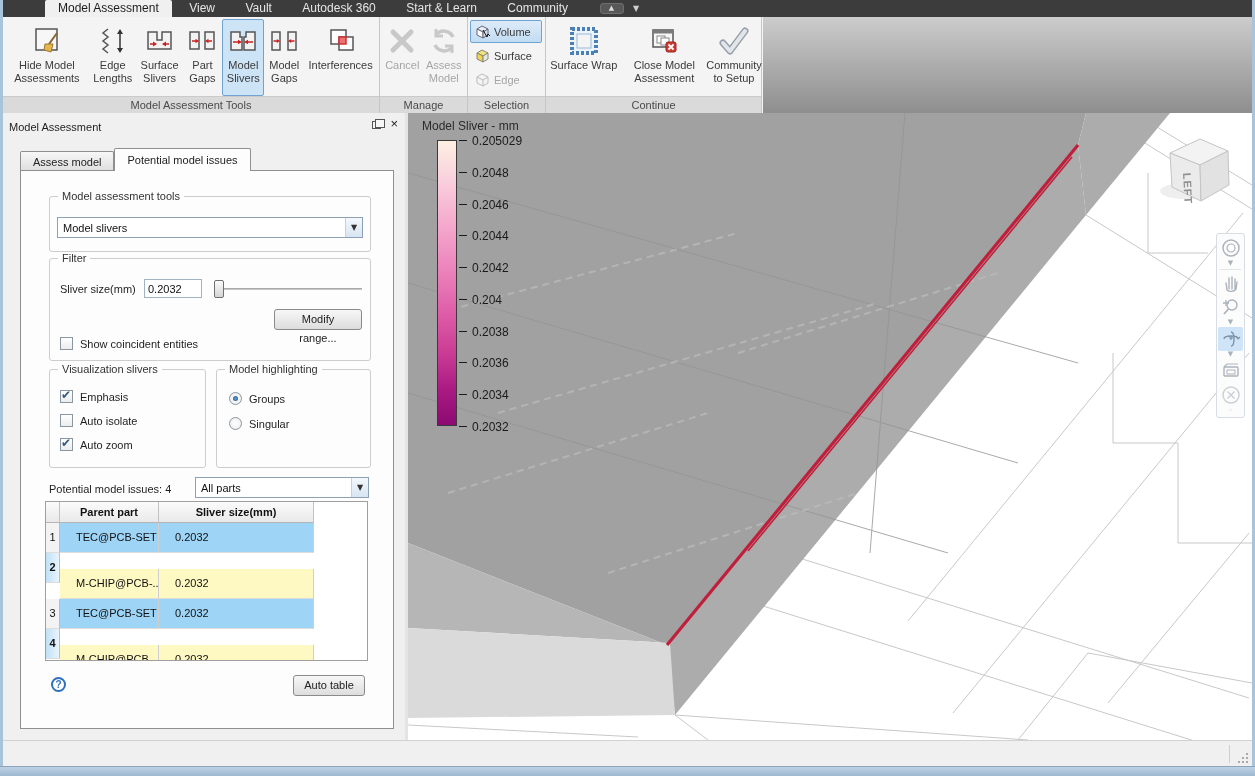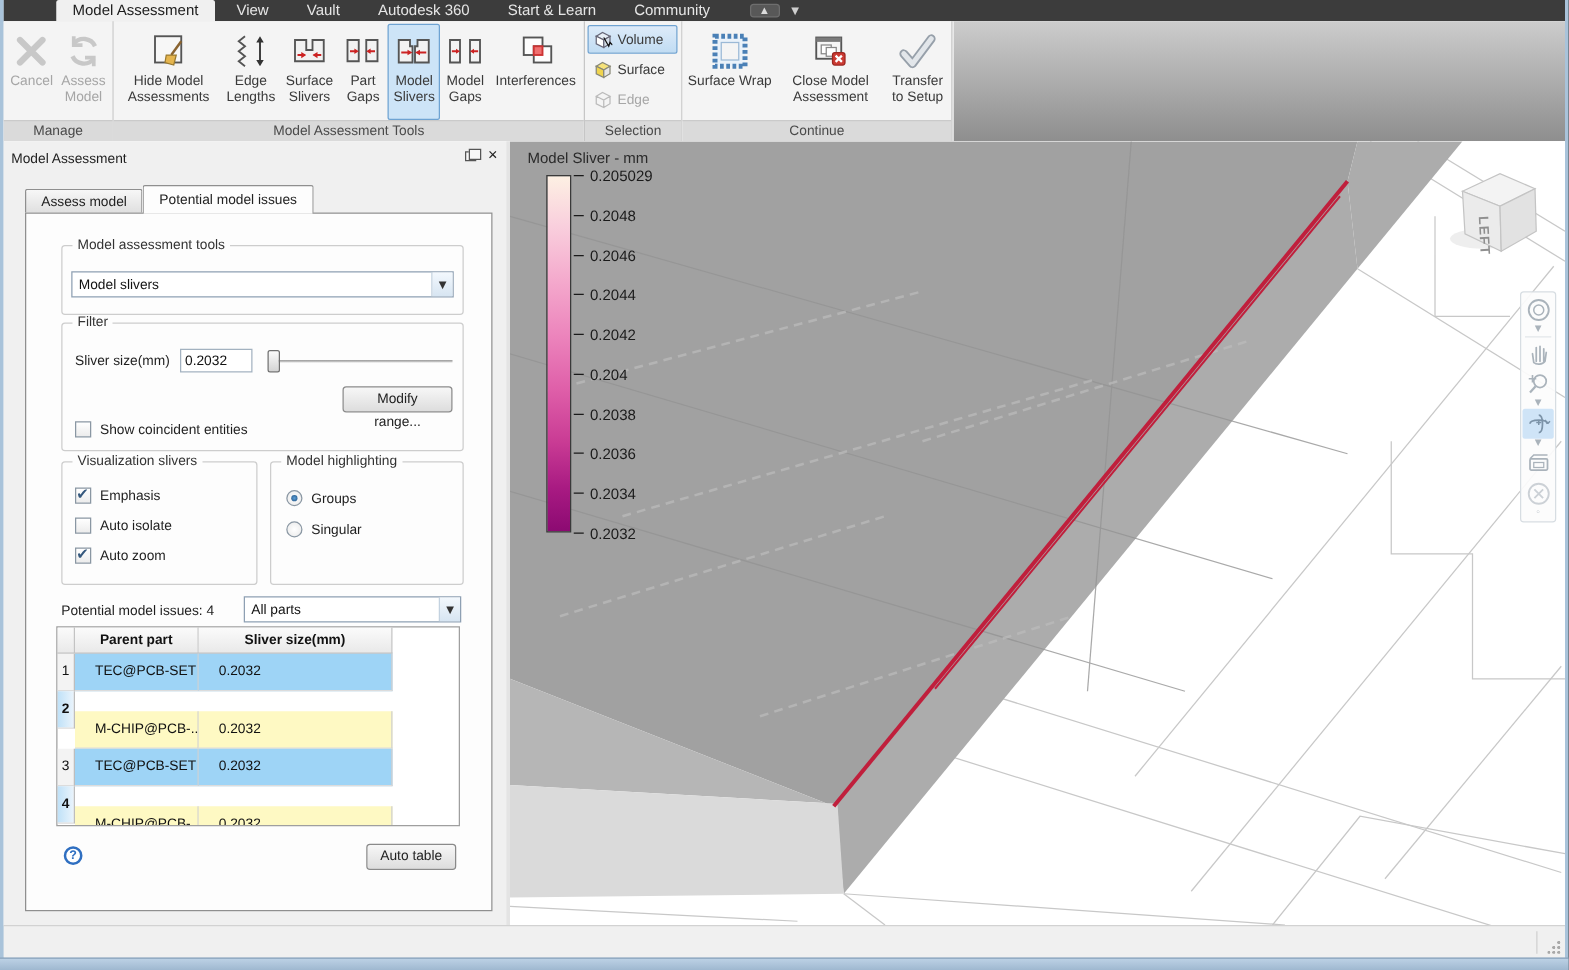--- a/index.html
+++ b/index.html
@@ -118,20 +118,99 @@
     <span class="mtab">Start &amp; Learn</span>
     <span class="mtab">Community</span>
     <span class="collapse-pill glyph">▲</span>
     <span class="mcaret glyph">▼</span>
   </div>
 
   <div class="ribbon">
     <div class="ribbon-rest"></div>
     <div class="rgroups">
 
+      <div class="rgroup" style="width:377px">
+        <div class="gbody">
+          <div class="rbtn" style="width:84px">
+            <div class="ricon">
+              <svg width="32" height="32">
+                <rect x="5" y="4" width="21" height="21" fill="#f7f7f7" stroke="#555" stroke-width="1.5"></rect>
+                <path d="M26 8 L18 19" stroke="#8a6430" stroke-width="2"></path>
+                <path d="M14 19 L22 19 L20 27 L13 25 Z" fill="#e5b54e" stroke="#9a7a30" stroke-width="1"></path>
+              </svg>
+            </div>
+            <div class="rlabel">Hide Model Assessments</div>
+          </div>
+          <div class="rbtn" style="width:48px">
+            <div class="ricon">
+              <svg width="32" height="32">
+                <path d="M11 4 L6 8 L11 12 L6 16 L11 20 L6 24 L11 28" stroke="#555" stroke-width="1.5" fill="none"></path>
+                <path d="M23 6 L23 26" stroke="#333" stroke-width="1.5"></path>
+                <path d="M23 4 L20 9 L26 9 Z M23 28 L20 23 L26 23 Z" fill="#333"></path>
+              </svg>
+            </div>
+            <div class="rlabel">Edge Lengths</div>
+          </div>
+          <div class="rbtn" style="width:46px">
+            <div class="ricon">
+              <svg width="32" height="32">
+                <path d="M4 7 L13 7 L13 15 L18 15 L18 7 L27 7 L27 24 L4 24 Z" fill="#f2f2f2" stroke="#555" stroke-width="1.5"></path>
+                <path d="M6 19 L12 19 M25 19 L19 19" stroke="#c22" stroke-width="1.5"></path>
+                <path d="M13 19 L9 16.5 L9 21.5 Z M18 19 L22 16.5 L22 21.5 Z" fill="#c22"></path>
+              </svg>
+            </div>
+            <div class="rlabel">Surface Slivers</div>
+          </div>
+          <div class="rbtn" style="width:40px">
+            <div class="ricon">
+              <svg width="32" height="32">
+                <path d="M4 7 L13 7 L13 24 L4 24 Z" fill="#f2f2f2" stroke="#555" stroke-width="1.5"></path>
+                <path d="M19 7 L28 7 L28 24 L19 24 Z" fill="#f2f2f2" stroke="#555" stroke-width="1.5"></path>
+                <path d="M6 16 L11 16 M26 16 L21 16" stroke="#c22" stroke-width="1.5"></path>
+                <path d="M13 16 L9.5 13.8 L9.5 18.2 Z M19 16 L22.5 13.8 L22.5 18.2 Z" fill="#c22"></path>
+              </svg>
+            </div>
+            <div class="rlabel">Part Gaps</div>
+          </div>
+          <div class="rbtn selected" style="width:42px">
+            <div class="ricon">
+              <svg width="32" height="32">
+                <path d="M4 7 L13 7 L13 12 L15 12 L15 25 L4 25 Z" fill="#f2f2f2" stroke="#555" stroke-width="1.5"></path>
+                <path d="M28 7 L19 7 L19 12 L17 12 L17 25 L28 25 Z" fill="#f2f2f2" stroke="#555" stroke-width="1.5"></path>
+                <path d="M6 17 L12 17 M26 17 L20 17" stroke="#c22" stroke-width="1.5"></path>
+                <path d="M15 17 L11 14.8 L11 19.2 Z M17 17 L21 14.8 L21 19.2 Z" fill="#c22"></path>
+              </svg>
+            </div>
+            <div class="rlabel">Model Slivers</div>
+          </div>
+          <div class="rbtn" style="width:40px">
+            <div class="ricon">
+              <svg width="32" height="32">
+                <path d="M4 7 L12 7 L12 25 L4 25 Z" fill="#f2f2f2" stroke="#555" stroke-width="1.5"></path>
+                <path d="M20 7 L28 7 L28 25 L20 25 Z" fill="#f2f2f2" stroke="#555" stroke-width="1.5"></path>
+                <path d="M5.5 16 L10 16 M26.5 16 L22 16" stroke="#c22" stroke-width="1.5"></path>
+                <path d="M12 16 L8.8 14 L8.8 18 Z M20 16 L23.2 14 L23.2 18 Z" fill="#c22"></path>
+              </svg>
+            </div>
+            <div class="rlabel">Model Gaps</div>
+          </div>
+          <div class="rbtn" style="width:73px">
+            <div class="ricon">
+              <svg width="34" height="32">
+                <rect x="7" y="5" width="15" height="14" fill="#fdfdfd" stroke="#555" stroke-width="1.5"></rect>
+                <rect x="15" y="12" width="14" height="13" fill="#fdfdfd" stroke="#555" stroke-width="1.5"></rect>
+                <rect x="15" y="12" width="7" height="7" fill="#ef7070" stroke="#c33" stroke-width="1.5"></rect>
+              </svg>
+            </div>
+            <div class="rlabel">Interferences</div>
+          </div>
+        </div>
+        <div class="glabel">Model Assessment Tools</div>
+      </div>
+
       <div class="rgroup" style="width:88px">
         <div class="gbody">
           <div class="rbtn disabled" style="width:42px">
             <div class="ricon">
               <svg width="32" height="32">
                     <path d="M7 7 L25 25 M25 7 L7 25" stroke="#c8c8c8" stroke-width="5" stroke-linecap="round" fill="none"></path>
                   </svg>
             </div>
             <div class="rlabel">Cancel</div>
           </div>
@@ -141,99 +220,20 @@
                 <path d="M25 12 A10 10 0 0 0 8 10" stroke="#c8c8c8" stroke-width="3.5" fill="none"></path>
                 <path d="M7 20 A10 10 0 0 0 24 22" stroke="#c8c8c8" stroke-width="3.5" fill="none"></path>
                 <path d="M8 4 L8 11 L15 11" stroke="#c8c8c8" stroke-width="3" fill="none"></path>
                 <path d="M24 28 L24 21 L17 21" stroke="#c8c8c8" stroke-width="3" fill="none"></path>
               </svg>
             </div>
             <div class="rlabel">Assess Model</div>
           </div>
         </div>
         <div class="glabel">Manage</div>
-      </div>
-
-      <div class="rgroup" style="width:377px">
-        <div class="gbody">
-          <div class="rbtn" style="width:84px">
-            <div class="ricon">
-              <svg width="32" height="32">
-                <rect x="5" y="4" width="21" height="21" fill="#f7f7f7" stroke="#555" stroke-width="1.5"></rect>
-                <path d="M26 8 L18 19" stroke="#8a6430" stroke-width="2"></path>
-                <path d="M14 19 L22 19 L20 27 L13 25 Z" fill="#e5b54e" stroke="#9a7a30" stroke-width="1"></path>
-              </svg>
-            </div>
-            <div class="rlabel">Hide Model Assessments</div>
-          </div>
-          <div class="rbtn" style="width:48px">
-            <div class="ricon">
-              <svg width="32" height="32">
-                <path d="M11 4 L6 8 L11 12 L6 16 L11 20 L6 24 L11 28" stroke="#555" stroke-width="1.5" fill="none"></path>
-                <path d="M23 6 L23 26" stroke="#333" stroke-width="1.5"></path>
-                <path d="M23 4 L20 9 L26 9 Z M23 28 L20 23 L26 23 Z" fill="#333"></path>
-              </svg>
-            </div>
-            <div class="rlabel">Edge Lengths</div>
-          </div>
-          <div class="rbtn" style="width:46px">
-            <div class="ricon">
-              <svg width="32" height="32">
-                <path d="M4 7 L13 7 L13 15 L18 15 L18 7 L27 7 L27 24 L4 24 Z" fill="#f2f2f2" stroke="#555" stroke-width="1.5"></path>
-                <path d="M6 19 L12 19 M25 19 L19 19" stroke="#c22" stroke-width="1.5"></path>
-                <path d="M13 19 L9 16.5 L9 21.5 Z M18 19 L22 16.5 L22 21.5 Z" fill="#c22"></path>
-              </svg>
-            </div>
-            <div class="rlabel">Surface Slivers</div>
-          </div>
-          <div class="rbtn" style="width:40px">
-            <div class="ricon">
-              <svg width="32" height="32">
-                <path d="M4 7 L13 7 L13 24 L4 24 Z" fill="#f2f2f2" stroke="#555" stroke-width="1.5"></path>
-                <path d="M19 7 L28 7 L28 24 L19 24 Z" fill="#f2f2f2" stroke="#555" stroke-width="1.5"></path>
-                <path d="M6 16 L11 16 M26 16 L21 16" stroke="#c22" stroke-width="1.5"></path>
-                <path d="M13 16 L9.5 13.8 L9.5 18.2 Z M19 16 L22.5 13.8 L22.5 18.2 Z" fill="#c22"></path>
-              </svg>
-            </div>
-            <div class="rlabel">Part Gaps</div>
-          </div>
-          <div class="rbtn selected" style="width:42px">
-            <div class="ricon">
-              <svg width="32" height="32">
-                <path d="M4 7 L13 7 L13 12 L15 12 L15 25 L4 25 Z" fill="#f2f2f2" stroke="#555" stroke-width="1.5"></path>
-                <path d="M28 7 L19 7 L19 12 L17 12 L17 25 L28 25 Z" fill="#f2f2f2" stroke="#555" stroke-width="1.5"></path>
-                <path d="M6 17 L12 17 M26 17 L20 17" stroke="#c22" stroke-width="1.5"></path>
-                <path d="M15 17 L11 14.8 L11 19.2 Z M17 17 L21 14.8 L21 19.2 Z" fill="#c22"></path>
-              </svg>
-            </div>
-            <div class="rlabel">Model Slivers</div>
-          </div>
-          <div class="rbtn" style="width:40px">
-            <div class="ricon">
-              <svg width="32" height="32">
-                <path d="M4 7 L12 7 L12 25 L4 25 Z" fill="#f2f2f2" stroke="#555" stroke-width="1.5"></path>
-                <path d="M20 7 L28 7 L28 25 L20 25 Z" fill="#f2f2f2" stroke="#555" stroke-width="1.5"></path>
-                <path d="M5.5 16 L10 16 M26.5 16 L22 16" stroke="#c22" stroke-width="1.5"></path>
-                <path d="M12 16 L8.8 14 L8.8 18 Z M20 16 L23.2 14 L23.2 18 Z" fill="#c22"></path>
-              </svg>
-            </div>
-            <div class="rlabel">Model Gaps</div>
-          </div>
-          <div class="rbtn" style="width:73px">
-            <div class="ricon">
-              <svg width="34" height="32">
-                <rect x="7" y="5" width="15" height="14" fill="#fdfdfd" stroke="#555" stroke-width="1.5"></rect>
-                <rect x="15" y="12" width="14" height="13" fill="#fdfdfd" stroke="#555" stroke-width="1.5"></rect>
-                <rect x="15" y="12" width="7" height="7" fill="#ef7070" stroke="#c33" stroke-width="1.5"></rect>
-              </svg>
-            </div>
-            <div class="rlabel">Interferences</div>
-          </div>
-        </div>
-        <div class="glabel">Model Assessment Tools</div>
       </div>
 
       <div class="rgroup" style="width:78px">
         <div class="gbody" style="flex-direction:column;gap:1px;padding-top:3px;">
           <div class="selrow selected">
             <svg width="15" height="15">
               <path d="M2 5 L7 2 L13 5 L8 8 Z" fill="#e7eef6" stroke="#667" stroke-width="1"></path>
               <path d="M2 5 L2 11 L8 14 L8 8 Z" fill="#ffffff" stroke="#667" stroke-width="1"></path>
               <path d="M13 5 L13 11 L8 14 L8 8 Z" fill="#d5dfe9" stroke="#667" stroke-width="1"></path>
               <path d="M8 6 L12 13 L13 10 L15 12" stroke="#111" stroke-width="1" fill="none"></path>
@@ -282,21 +282,21 @@
             </div>
             <div class="rlabel">Close Model Assessment</div>
           </div>
           <div class="rbtn" style="width:50px">
             <div class="ricon">
               <svg width="34" height="32">
                 <path d="M6 18 L13 26 L28 6" stroke="#97a0aa" stroke-width="7" fill="none" stroke-linecap="round" stroke-linejoin="round"></path>
                 <path d="M6 18 L13 26 L28 6" stroke="#e2e6ea" stroke-width="4" fill="none" stroke-linecap="round" stroke-linejoin="round"></path>
               </svg>
             </div>
-            <div class="rlabel">Transfer to Setup</div>
+            <div class="rlabel">Community to Setup</div>
           </div>
         </div>
         <div class="glabel">Continue</div>
       </div>
 
     </div>
   </div>
 
   <div class="main">
 

